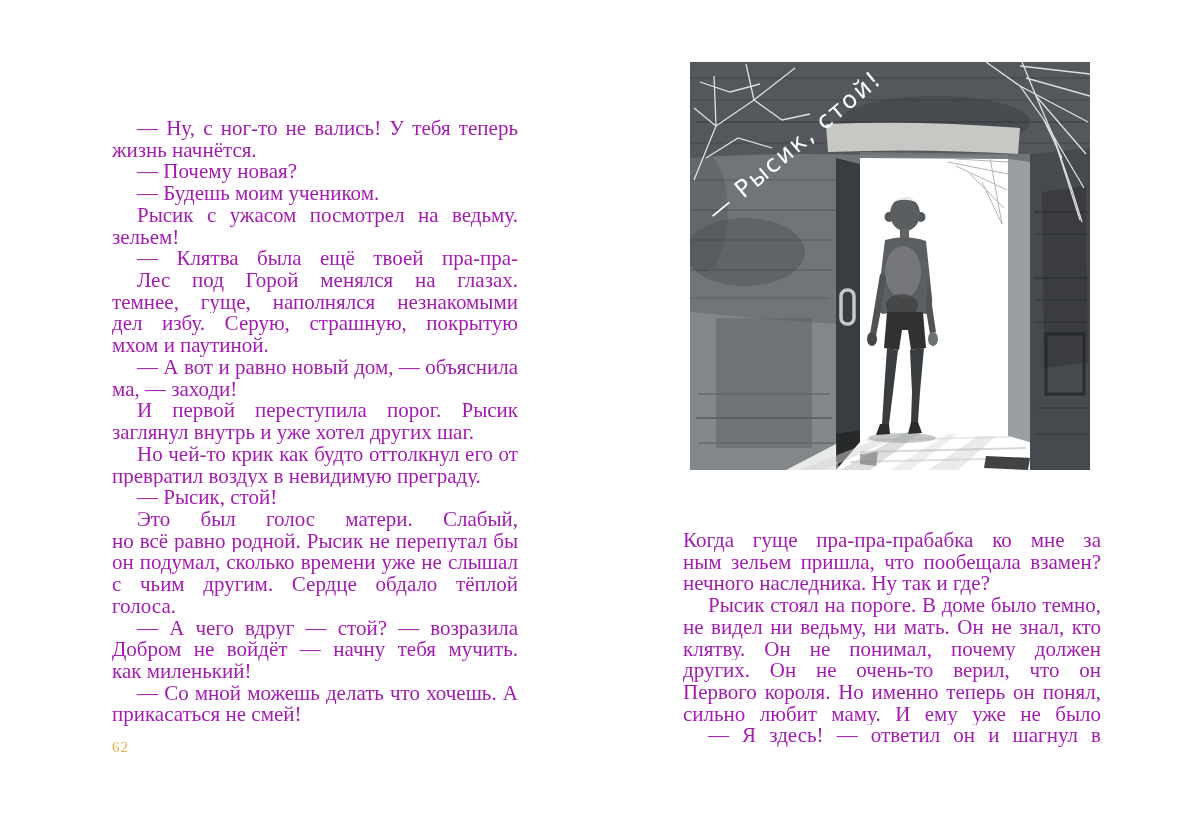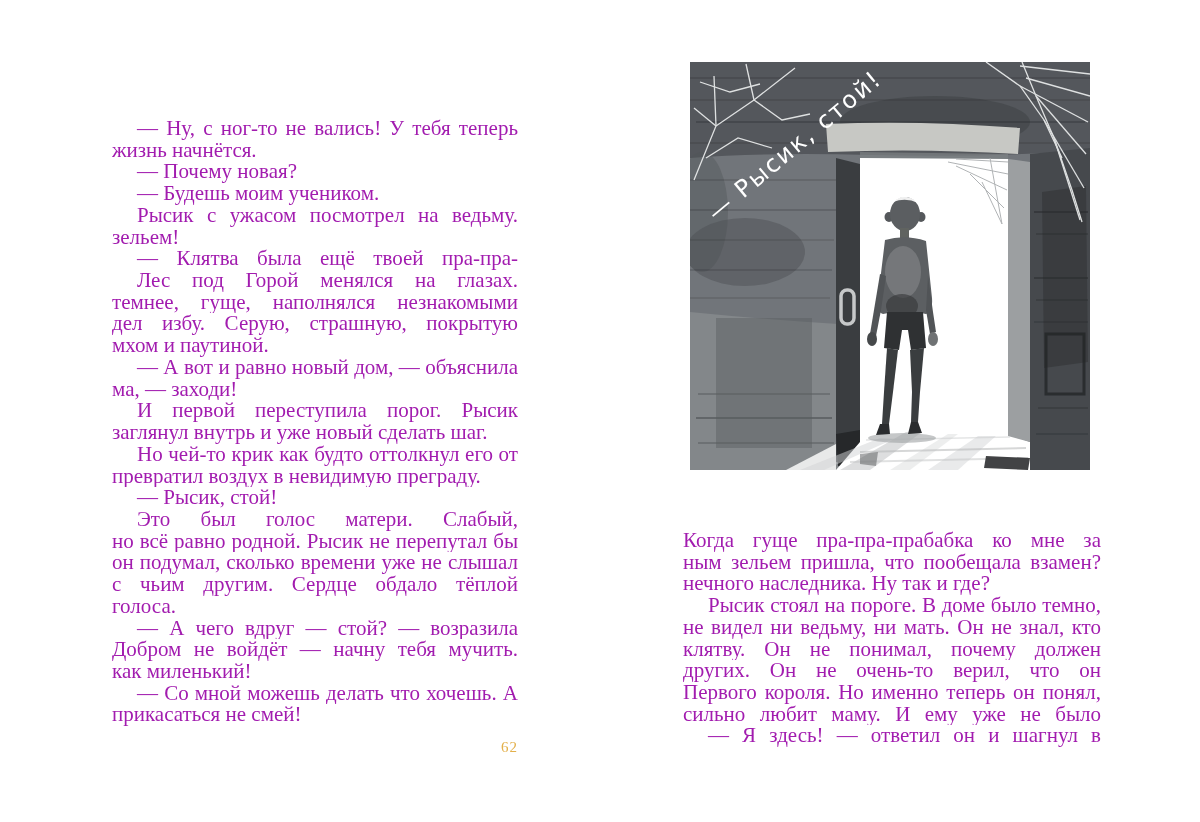--- a/index.html
+++ b/index.html
@@ -5,21 +5,21 @@
   html,body{margin:0;padding:0;background:#ffffff;}
   .spread{position:relative;width:1200px;height:822px;background:#ffffff;overflow:hidden;
           font-family:"Liberation Serif", serif;}
   .text-col{position:absolute;color:#a21caf;font-size:21px;margin-top:47px;}
   .text-col.left{left:112px;top:71px;width:406px;}
   .text-col.right{left:683px;top:483px;width:418px;}
   .tline{height:21.72px;line-height:21.72px;overflow:hidden;
          text-align:justify;text-align-last:justify;}
   .tline.flush{text-align-last:left;}
   .tline.ind{text-indent:25px;}
-  .page-num{position:absolute;left:112px;top:739px;width:406px;text-align:right;
+  .page-num{position:absolute;left:112px;top:739px;width:406px;text-align:left;
             font-size:15px;letter-spacing:1px;}
   .illustration{position:absolute;left:690px;top:62px;width:400px;height:408px;}
   .illustration svg{display:block;}
 </style>
 </head>
 <body>
 
 <div class="spread">
 
   <div>
@@ -31,21 +31,21 @@
         <div class="tline ind">Рысик с ужасом посмотрел на ведьму. Ещё не</div>
         <div class="tline flush">зельем!</div>
         <div class="tline ind">— Клятва была ещё твоей пра-пра-прабабкой</div>
         <div class="tline ind">Лес под Горой менялся на глазах. Становился</div>
         <div class="tline">темнее, гуще, наполнялся незнакомыми запахами</div>
         <div class="tline">дел избу. Серую, страшную, покрытую плесенью,</div>
         <div class="tline flush">мхом и паутиной.</div>
         <div class="tline ind">— А вот и равно новый дом, — объяснила ведь-</div>
         <div class="tline flush">ма, — заходи!</div>
         <div class="tline ind">И первой переступила порог. Рысик осторожно</div>
-        <div class="tline flush">заглянул внутрь и уже новый сделать шаг.</div>
+        <div class="tline flush">заглянул внутрь и уже хотел других шаг.</div>
         <div class="tline ind">Но чей-то крик как будто оттолкнул его от входа,</div>
         <div class="tline flush">превратил воздух в невидимую преграду.</div>
         <div class="tline ind flush">— Рысик, стой!</div>
         <div class="tline ind">Это был голос матери. Слабый, простуженный,</div>
         <div class="tline">но всё равно родной. Рысик не перепутал бы его ни</div>
         <div class="tline">он подумал, сколько времени уже не слышал этого</div>
         <div class="tline">с чьим другим. Сердце обдало тёплой болью, когда</div>
         <div class="tline flush">голоса.</div>
         <div class="tline ind">— А чего вдруг — стой? — возразила ведьма. —</div>
         <div class="tline">Добром не войдёт — начну тебя мучить. Забежит</div>

